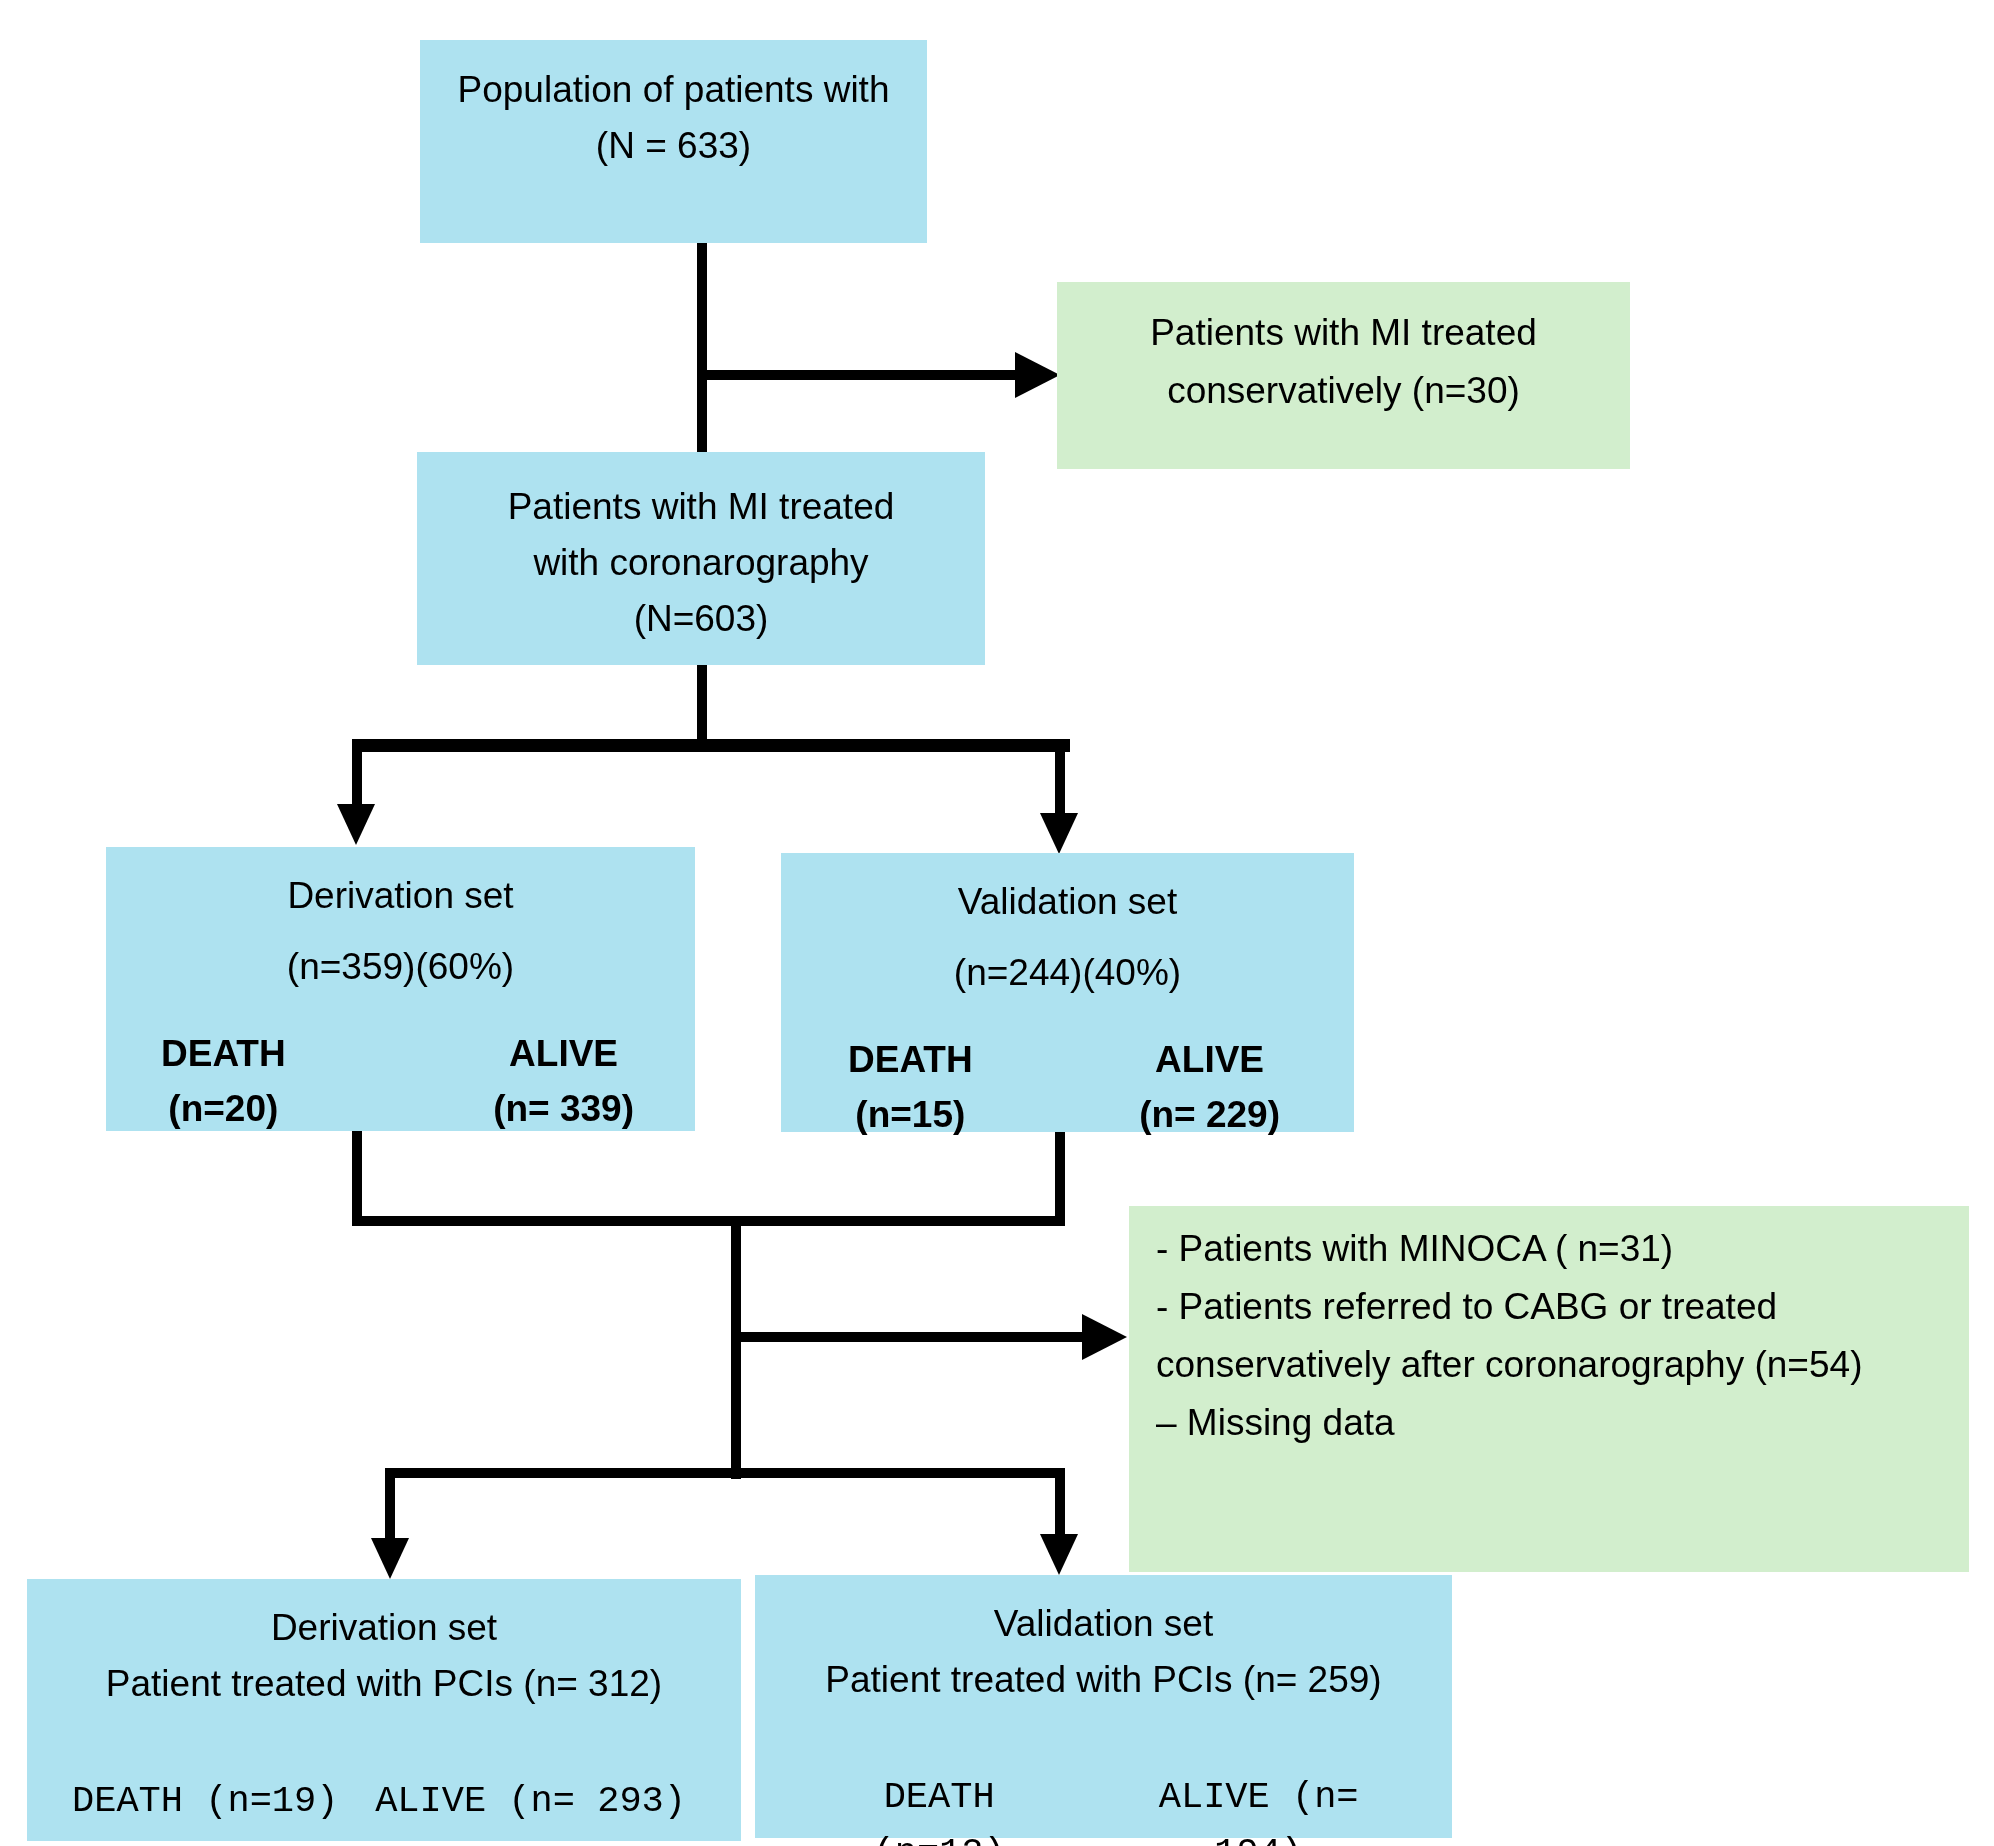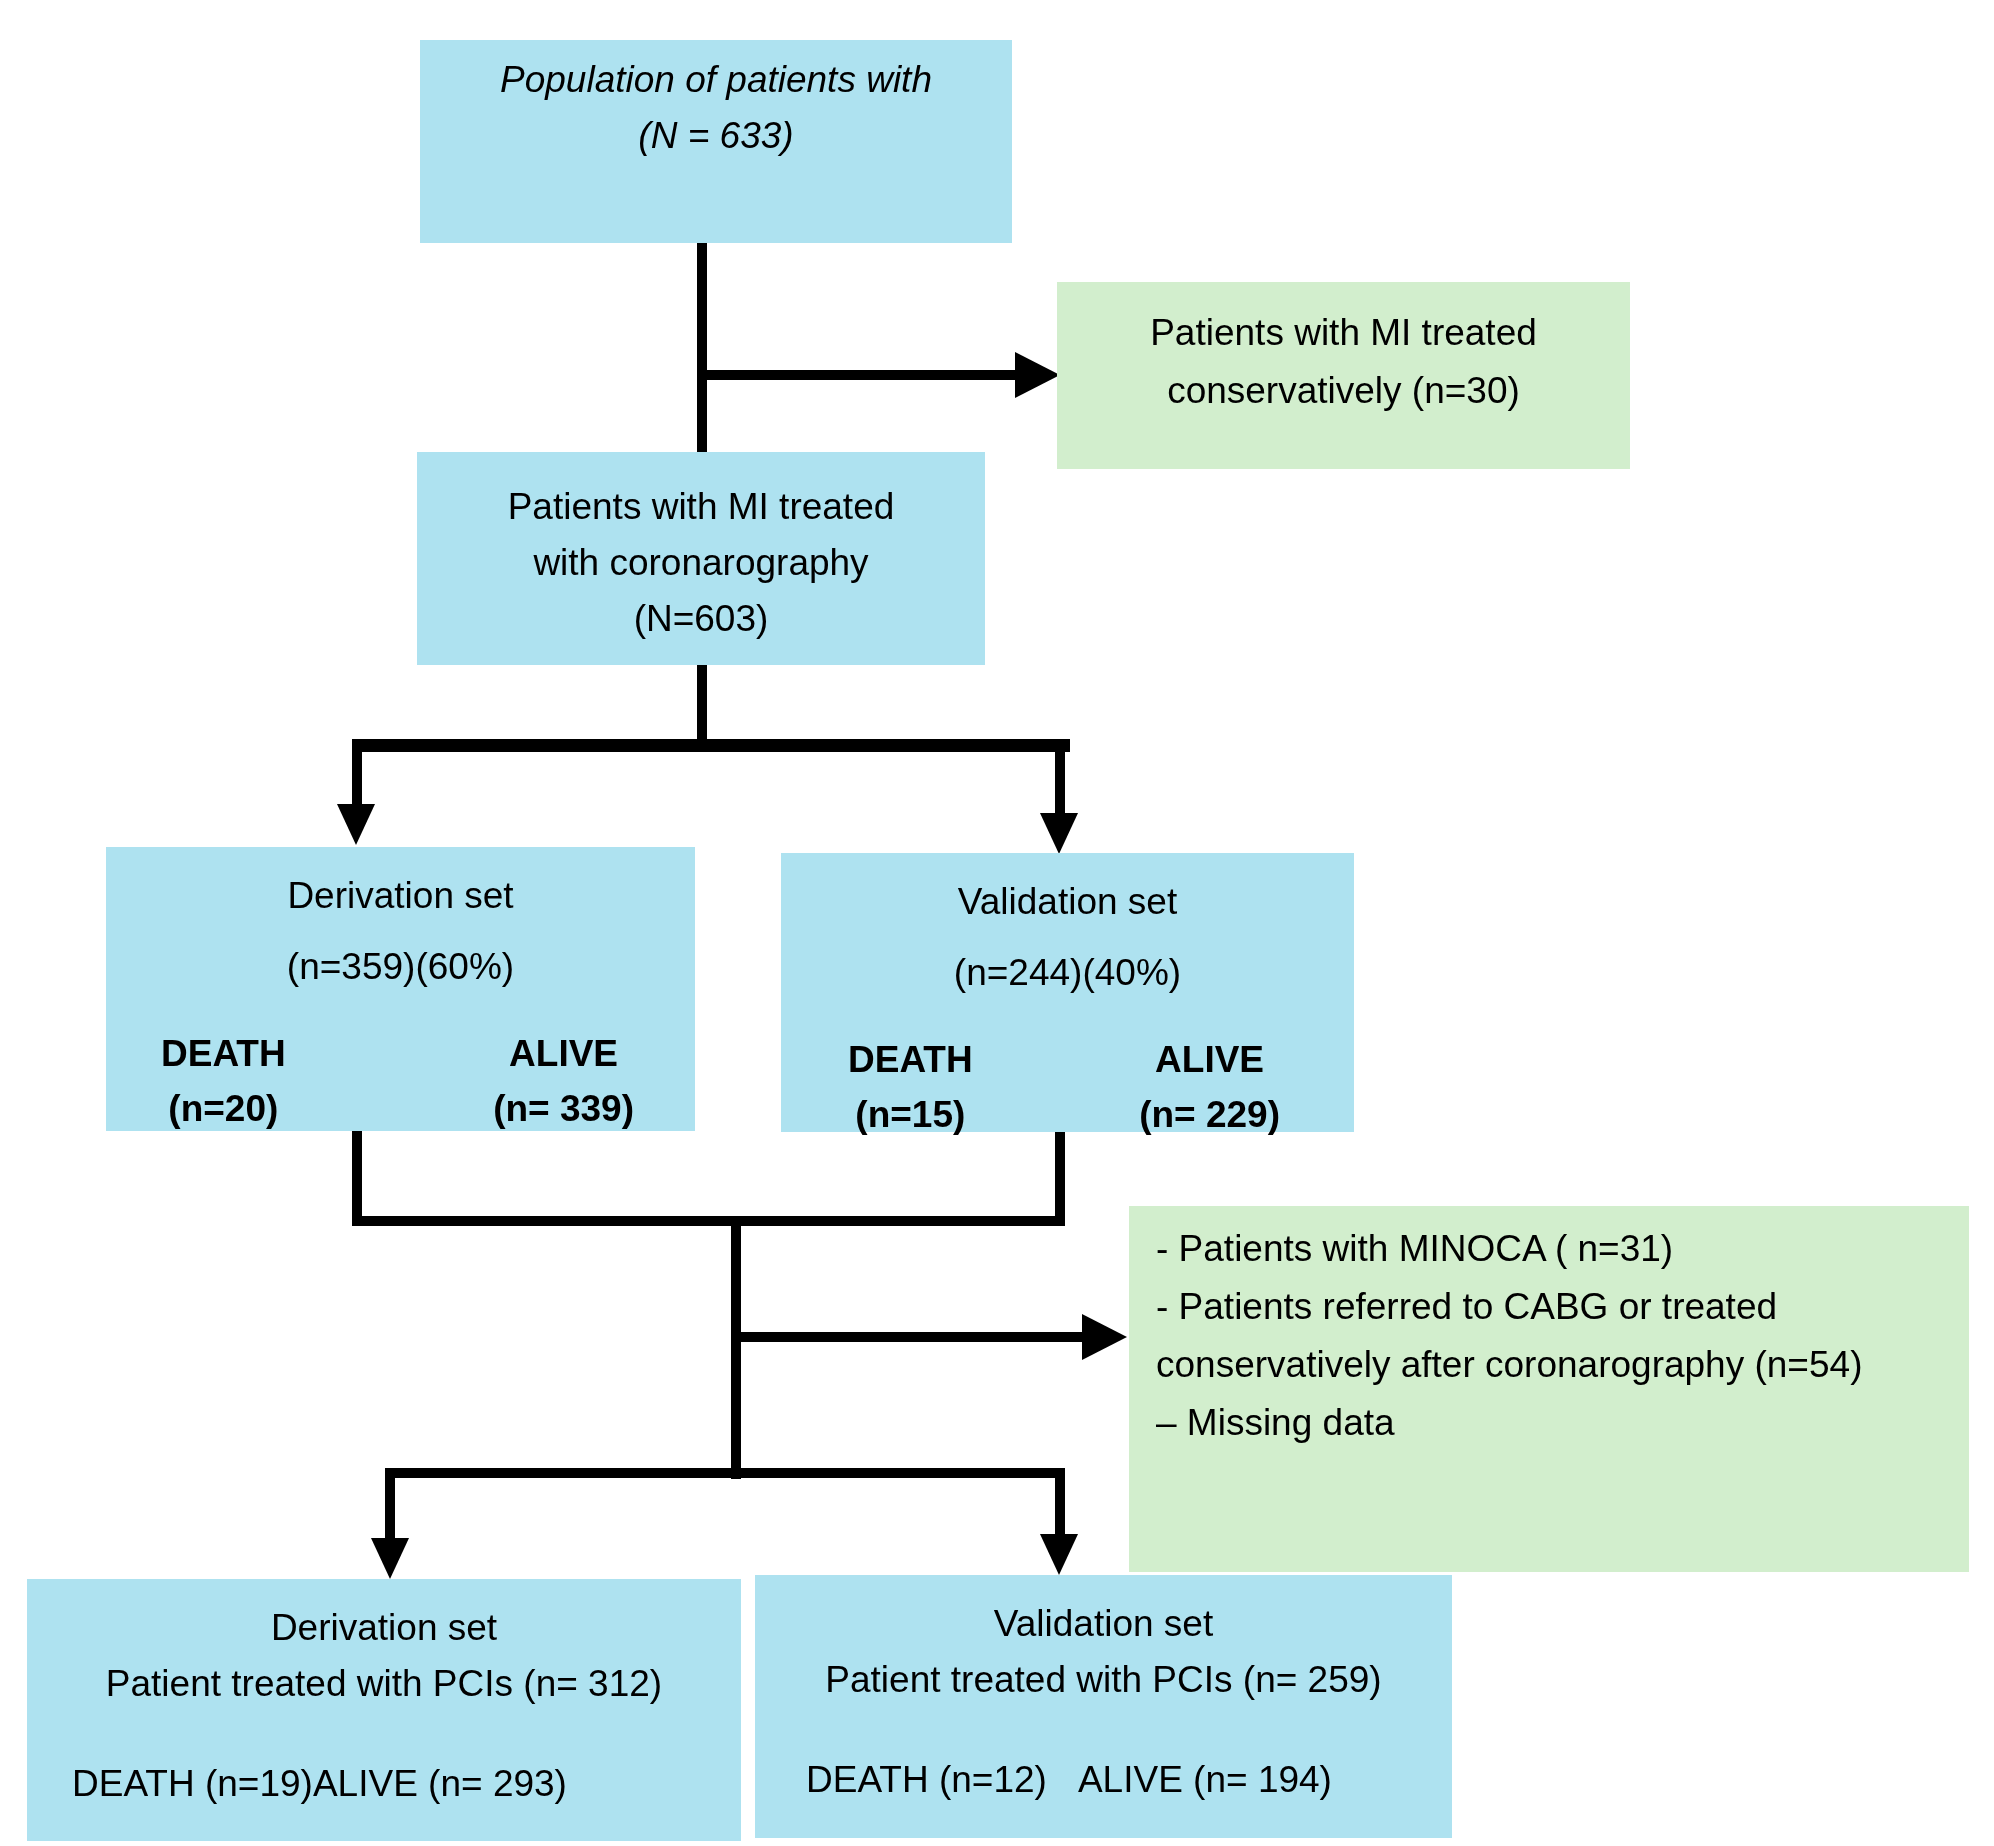--- a/index.html
+++ b/index.html
@@ -21,37 +21,37 @@
     overflow: hidden;
   }
   .box { position: absolute; background: var(--box-blue); text-align: center; }
   .box.green { background: var(--box-green); }
   .line { position: absolute; background: var(--line); }
   .head { position: absolute; width: 0; height: 0; }
   .head.down { border-left: 19px solid transparent; border-right: 19px solid transparent; border-top: 41px solid var(--line); }
   .head.right { border-top: 23px solid transparent; border-bottom: 23px solid transparent; border-left: 45px solid var(--line); }
 
   
-  #box-population     { left: 420px;  top: 40px;   width: 592px;  height: 203px; padding-top: 12px; line-height: 56px; font-style: italic; }
+  #box-population     { left: 420px;  top: 40px;   width: 507px;  height: 203px; padding-top: 22px; line-height: 56px; }
   #box-conservative   { left: 1057px; top: 282px;  width: 573px;  height: 187px; padding-top: 22px; line-height: 58px; }
   #box-coronarography { left: 417px;  top: 452px;  width: 568px;  height: 213px; padding-top: 27px; line-height: 56px; }
 
   #box-derivation     { left: 106px;  top: 847px; width: 589px;  height: 284px; }
   #box-validation     { left: 781px; top: 853px; width: 573px;  height: 279px; }
   .set-head { padding-top: 13px; line-height: 71px; }
   .set-cols { display: flex; justify-content: space-between; margin-top: 24.4px; line-height: 55px; font-weight: bold; }
   #box-derivation .set-cols { padding: 0 61px 0 55px; }
   #box-validation .set-cols { padding: 0 74px 0 67px; }
 
   #box-exclusions { left: 1129px; top: 1206px; width: 840px; height: 366px; text-align: left; padding: 14px 19px 0 27px; line-height: 58px; }
 
   #box-derivation-pci { left: 27px;   top: 1579px; width: 714px; height: 262px; }
   #box-validation-pci { left: 755px; top: 1575px; width: 697px; height: 263px; }
   .pci-head { padding-top: 20.5px; line-height: 56px; }
-  .pci-row { display: flex; justify-content: flex-start; margin-top: 44px; line-height: 56px; }
+  .pci-row { display: flex; justify-content: space-between; margin-top: 61px; line-height: 56px; font-family: Liberation Mono, monospace; }
   #box-derivation-pci .pci-row { padding: 0 55px 0 45px; }
   #box-validation-pci .pci-row { padding: 0 38px 0 51px; gap: 31px; }
 
   
   #c1  { left: 697px; top: 243px;  width: 10.3px;   height: 212px; }
   #c2  { left: 702px; top: 370px;  width: 314px;  height: 10.3px; }
   #c2h { left: 1015px; top: 352px; }
   #c3  { left: 697px; top: 665px; width: 10.3px;   height: 77px; }
   #c4  { left: 352px;  top: 739px; width: 718px; height: 13px; }
   #c5  { left: 352px;  top: 739px; width: 10.3px;   height: 67px; }

